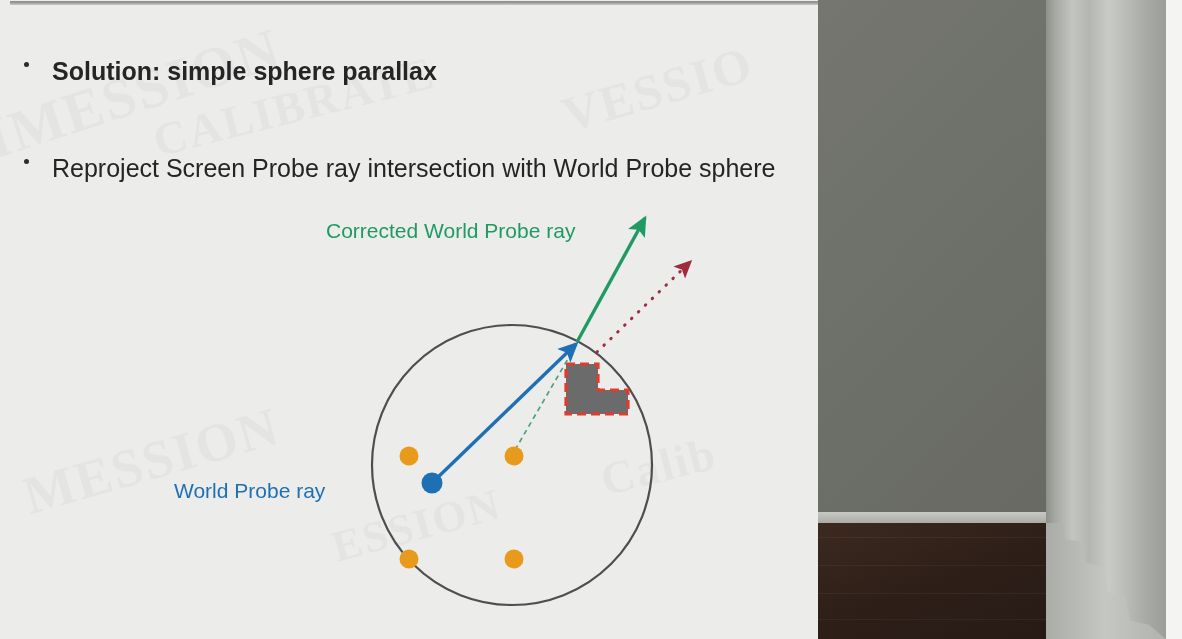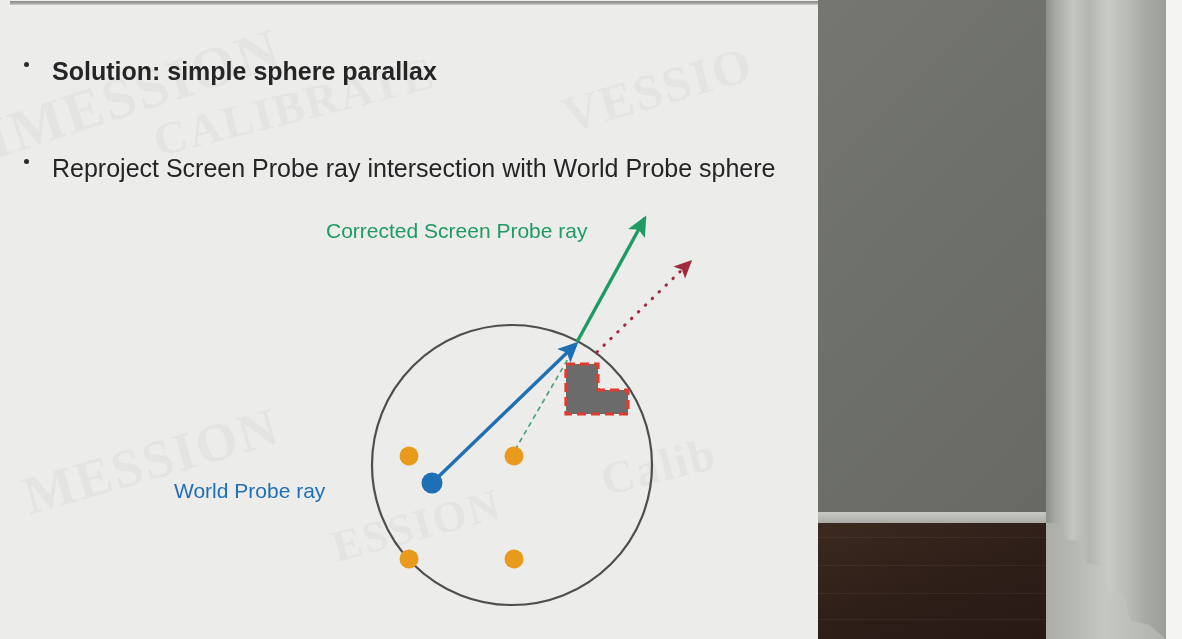--- a/index.html
+++ b/index.html
@@ -221,21 +221,21 @@
       <line x1="434" y1="481" x2="576" y2="344" stroke="#1f6fb4" stroke-width="3.4" marker-end="url(#arrow-blue)"></line>
 
       <circle cx="409" cy="456" r="9.5" fill="#e89a1c"></circle>
       <circle cx="514" cy="456" r="9.5" fill="#e89a1c"></circle>
       <circle cx="409" cy="559" r="9.5" fill="#e89a1c"></circle>
       <circle cx="514" cy="559" r="9.5" fill="#e89a1c"></circle>
 
       <circle cx="432" cy="483" r="10.5" fill="#1f6fb4"></circle>
     </svg>
 
-    <div class="diag-label" id="label-corrected">Corrected Screen Probe ray</div>
+    <div class="diag-label" id="label-corrected">Corrected World Probe ray</div>
 
     <div class="diag-label" id="label-screen">World Probe ray</div>
   </div>
 
   <div id="video">
     <div id="video-left-edge"></div>
     <div id="wall"></div>
     <div id="baseboard"></div>
     <div id="floor">
       <div class="plank" style="left:0;top:14px;width:240px;"></div>

